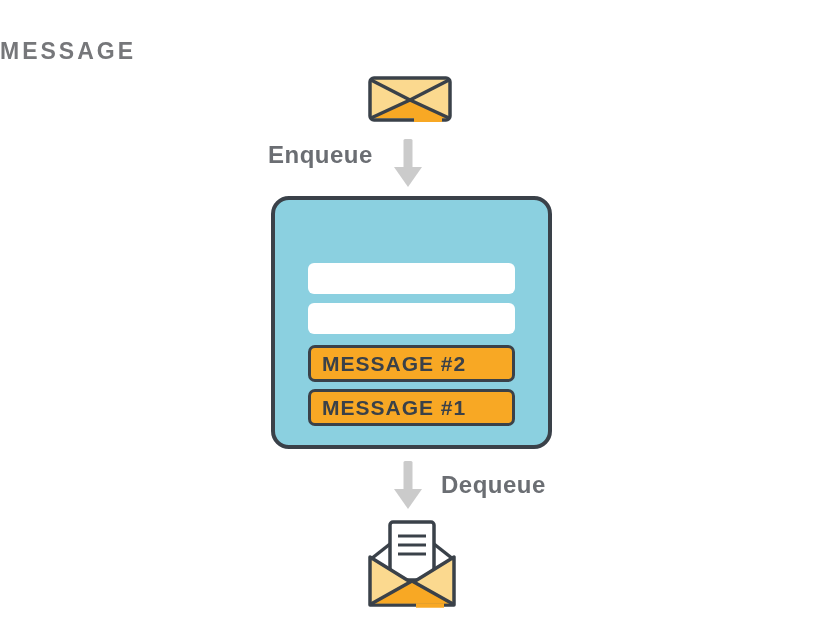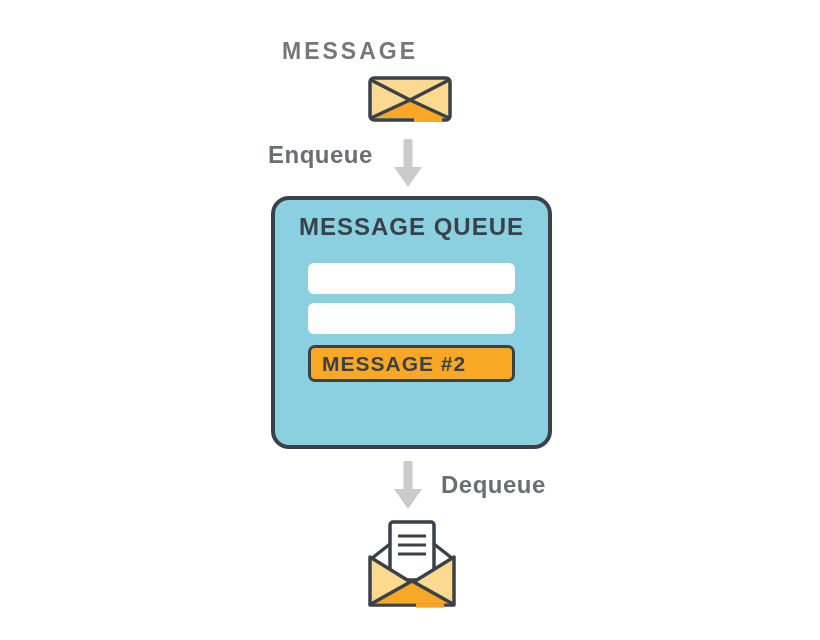--- a/index.html
+++ b/index.html
@@ -17,21 +17,21 @@
   html,body{width:820px;height:640px;}
   body{
     background:var(--c-background);
     font-family:"Liberation Sans", sans-serif;
     overflow:hidden;
   }
   .stage{position:relative;width:820px;height:640px;background:var(--c-background);}
 
   .top-title{
     position:absolute;top:38px;left:0;width:700px;
-    text-align:center;font-size:23px;font-weight:800;
+    font-size:23px;font-weight:800;
     letter-spacing:3px;color:var(--c-gray_text);
   }
 
   .envelope-closed{position:absolute;left:368px;top:76px;}
   .envelope-open{position:absolute;left:366px;top:519px;}
 
   .flow-label{
     position:absolute;font-size:24px;font-weight:700;
     color:var(--c-muted_gray);letter-spacing:0.5px;
   }
@@ -93,25 +93,25 @@
 
   <div class="flow-label enqueue-label">Enqueue</div>
   <span class="arrow-down arrow-enqueue">
     <svg width="30" height="50" viewBox="0 0 30 50">
       <rect x="10.5" y="0" width="9" height="30" rx="1.5" class="fill-gray"></rect>
       <polygon points="1,28 29,28 15,48" class="fill-gray"></polygon>
     </svg>
   </span>
 
   <div class="queue-box">
-    <div class="queue-title">MESSAGE QUEUE</div>
     <div class="slots">
       <div class="slot slot-empty"></div>
       <div class="slot slot-empty gap-after"></div>
       <div class="slot slot-message">MESSAGE #2</div>
+      <div class="slot slot-message">MESSAGE #1</div>
     </div>
   </div>
 
   <span class="arrow-down arrow-dequeue">
     <svg width="30" height="50" viewBox="0 0 30 50">
       <rect x="10.5" y="0" width="9" height="30" rx="1.5" class="fill-gray"></rect>
       <polygon points="1,28 29,28 15,48" class="fill-gray"></polygon>
     </svg>
   </span>
   <div class="flow-label dequeue-label">Dequeue</div>

